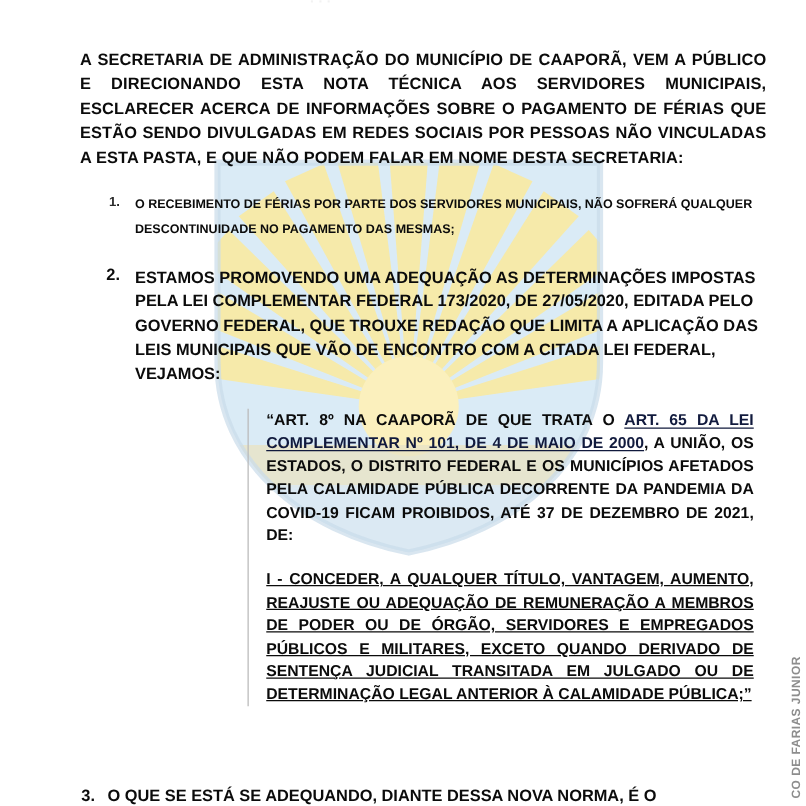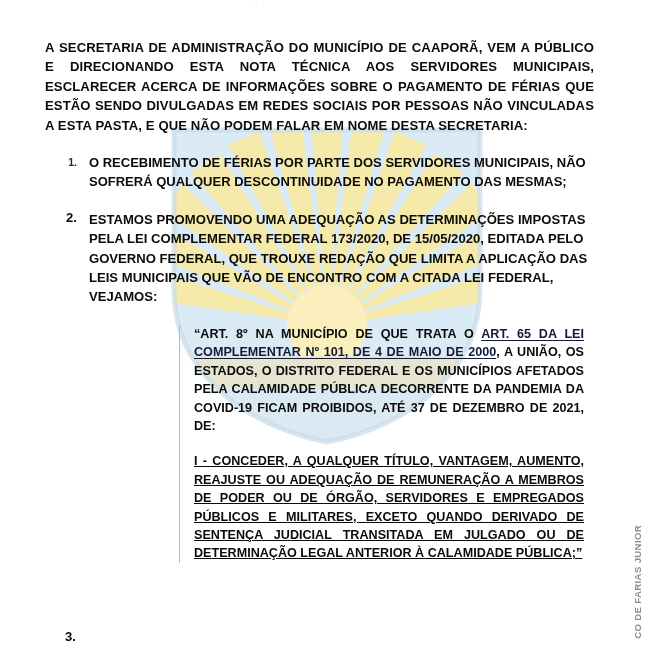--- a/index.html
+++ b/index.html
@@ -29,21 +29,21 @@
 
   
   #page {
     position: absolute;
     inset: 0;
     z-index: 2;
   }
 
   .doc-body {
     position: absolute;
-    left: 45px;
+    left: 64px;
     top: 38px;
     width: 549px;
   }
 
   p.para {
     margin: 0;
     font-size: 13.1px;
     line-height: 19.4px;
     font-weight: bold;
     color: #0b0b0b;
@@ -80,21 +80,21 @@
   ol.items > li.item-2 .marker { font-size: 13.1px; }
 
   ol.items > li .li-text {
     font-size: 13.1px;
     line-height: 19.4px;
     font-weight: bold;
     color: #0b0b0b;
     text-align: justify;
     text-align-last: left;
   }
-  ol.items > li.item-1 .li-text { font-size: 13px; }
+  ol.items > li.item-1 .li-text { font-size: 10px; }
 
   
   .quote-block {
     margin: 14px 0 0 0;
     padding: 0 0 0 14px;
     border-left: 1.5px solid #b9b9b9;
     margin-left: 134px;
     width: 405px;
     box-sizing: border-box;
   }
@@ -220,34 +220,35 @@
 
     <ol class="items">
 
       <li class="item-1">
         <span class="marker">1.</span>
         <span class="li-text">O RECEBIMENTO DE FÉRIAS POR PARTE DOS SERVIDORES MUNICIPAIS, NÃO SOFRERÁ QUALQUER DESCONTINUIDADE NO PAGAMENTO DAS MESMAS;</span>
       </li>
 
       <li class="item-2">
         <span class="marker">2.</span>
-        <span class="li-text">ESTAMOS PROMOVENDO UMA ADEQUAÇÃO AS DETERMINAÇÕES IMPOSTAS PELA LEI COMPLEMENTAR FEDERAL 173/2020, DE 15/05/2020, EDITADA PELO GOVERNO FEDERAL, QUE TROUXE REDAÇÃO QUE LIMITA A APLICAÇÃO DAS LEIS MUNICIPAIS QUE VÃO DE ENCONTRO COM A CITADA LEI FEDERAL, VEJAMOS:</span>
+        <span class="li-text">ESTAMOS PROMOVENDO UMA ADEQUAÇÃO AS DETERMINAÇÕES IMPOSTAS PELA LEI COMPLEMENTAR FEDERAL 173/2020, DE 27/05/2020, EDITADA PELO GOVERNO FEDERAL, QUE TROUXE REDAÇÃO QUE LIMITA A APLICAÇÃO DAS LEIS MUNICIPAIS QUE VÃO DE ENCONTRO COM A CITADA LEI FEDERAL, VEJAMOS:</span>
       </li>
 
     </ol>
 
     <blockquote class="quote-block">
-      <p><span>“ART. 8º NA MUNICÍPIO DE QUE TRATA O </span><a class="lawlink" href="#">ART. 65 DA LEI COMPLEMENTAR Nº 101, DE 4 DE MAIO DE 2000</a><span>, A UNIÃO, OS ESTADOS, O DISTRITO FEDERAL E OS MUNICÍPIOS AFETADOS PELA CALAMIDADE PÚBLICA DECORRENTE DA PANDEMIA DA COVID-19 FICAM PROIBIDOS, ATÉ 37 DE DEZEMBRO DE 2021, DE:</span></p>
+      <p><span>“ART. 8º NA CAAPORÃ DE QUE TRATA O </span><a class="lawlink" href="#">ART. 65 DA LEI COMPLEMENTAR Nº 101, DE 4 DE MAIO DE 2000</a><span>, A UNIÃO, OS ESTADOS, O DISTRITO FEDERAL E OS MUNICÍPIOS AFETADOS PELA CALAMIDADE PÚBLICA DECORRENTE DA PANDEMIA DA COVID-19 FICAM PROIBIDOS, ATÉ 37 DE DEZEMBRO DE 2021, DE:</span></p>
 
       <p>I - CONCEDER, A QUALQUER TÍTULO, VANTAGEM, AUMENTO, REAJUSTE OU ADEQUAÇÃO DE REMUNERAÇÃO A MEMBROS DE PODER OU DE ÓRGÃO, SERVIDORES E EMPREGADOS PÚBLICOS E MILITARES, EXCETO QUANDO DERIVADO DE SENTENÇA JUDICIAL TRANSITADA EM JULGADO OU DE DETERMINAÇÃO LEGAL ANTERIOR À CALAMIDADE PÚBLICA;”</p>
     </blockquote>
 
   </div>
 
   <div class="cut-line">
     <div class="row">
       <span class="marker">3.</span>
+      <span>O QUE SE ESTÁ SE ADEQUANDO, DIANTE DESSA NOVA NORMA, É O</span>
     </div>
   </div>
 
   <div class="side-stamp">CO DE FARIAS JUNIOR</div>
 
 </div>
 
 </body></html>

